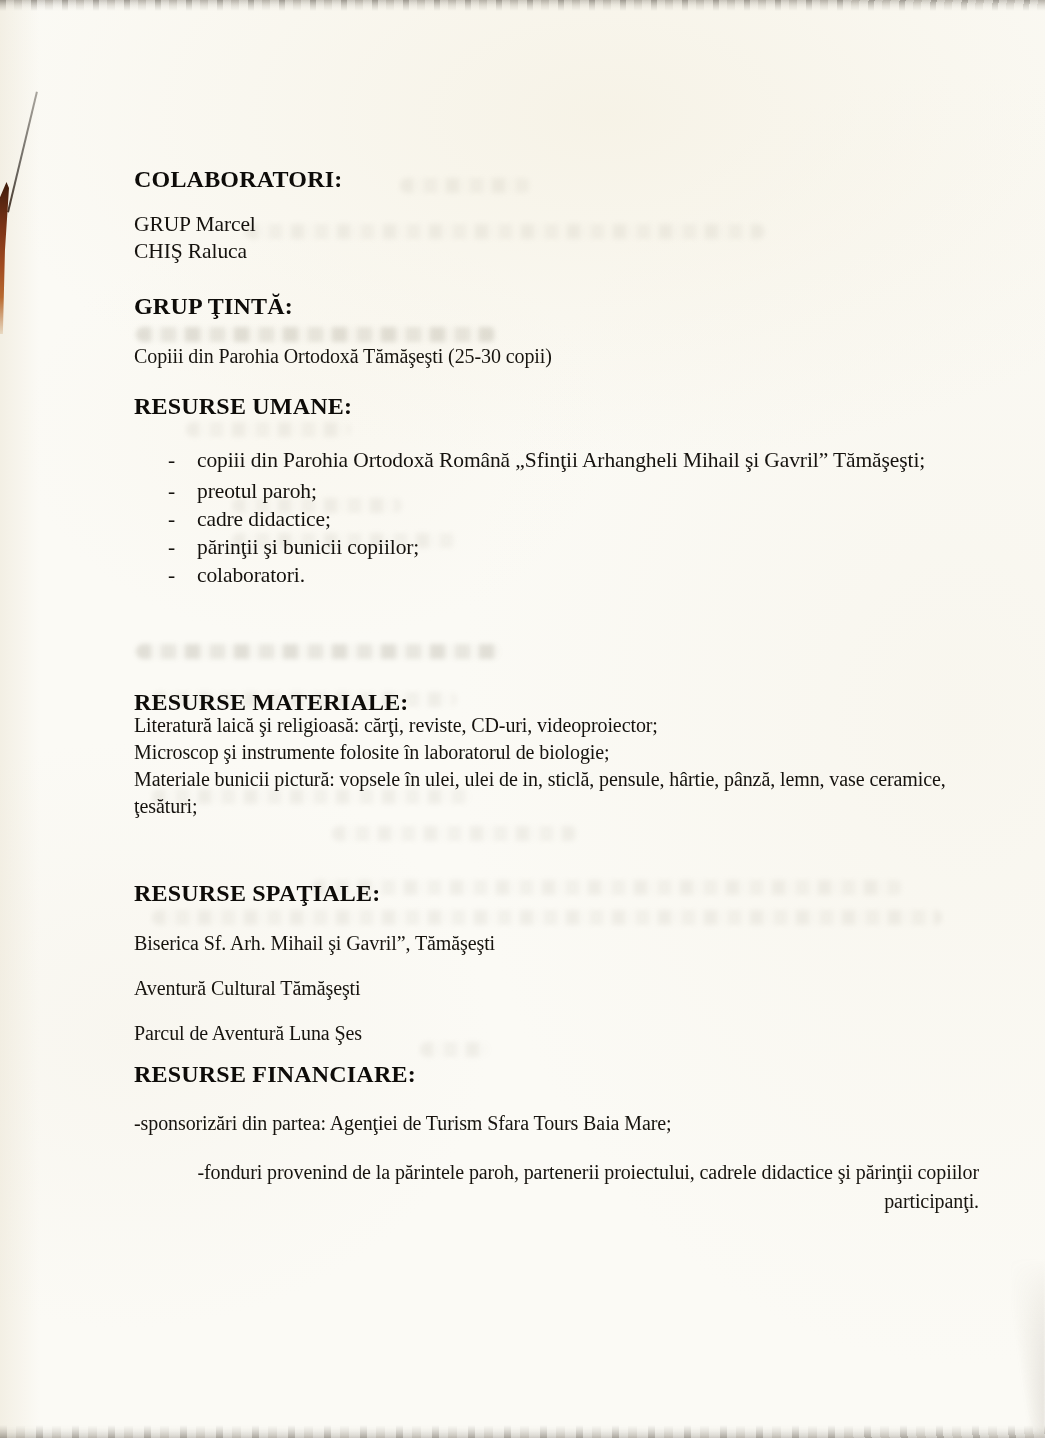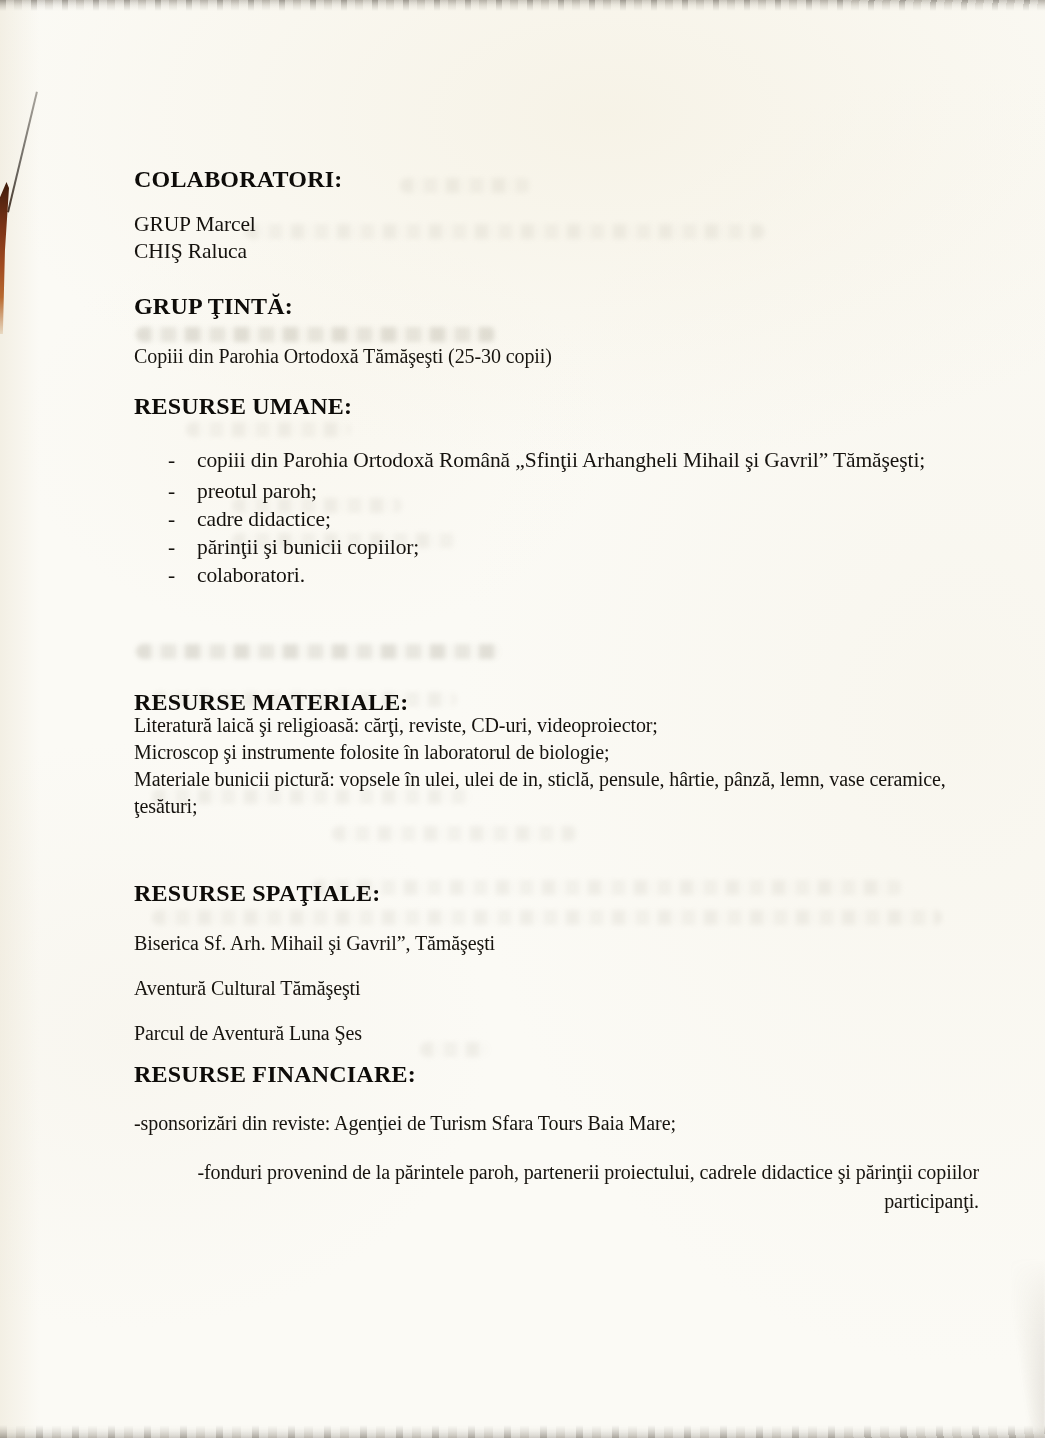--- a/index.html
+++ b/index.html
@@ -147,17 +147,17 @@
   </div>
 
   <h2 class="hd abs" style="top:879px">RESURSE SPAŢIALE:</h2>
 
   <p class="body-line abs" style="top:930px">Biserica Sf. Arh. Mihail şi Gavril”, Tămăşeşti</p>
   <p class="body-line abs" style="top:975px">Aventură Cultural Tămăşeşti</p>
   <p class="body-line abs" style="top:1020px">Parcul de Aventură Luna Şes</p>
 
   <h2 class="hd abs" style="top:1060px">RESURSE FINANCIARE:</h2>
 
-  <p class="body-line abs" style="top:1110px">-sponsorizări din reviste: Agenţiei de Turism Sfara Tours Baia Mare;</p>
+  <p class="body-line abs" style="top:1110px">-sponsorizări din partea: Agenţiei de Turism Sfara Tours Baia Mare;</p>
 
   <p class="body-line fin2 abs" style="top:1158px">-fonduri provenind de la părintele paroh, partenerii proiectului, cadrele didactice şi părinţii copiilor participanţi.</p>
 
 </div>
 
 </body></html>

